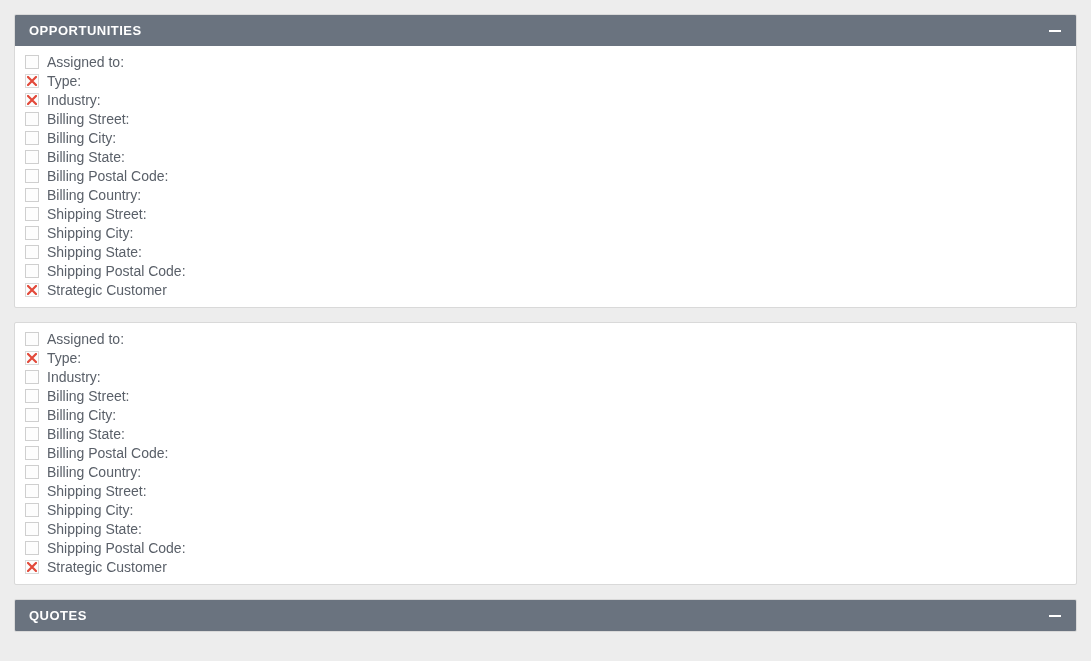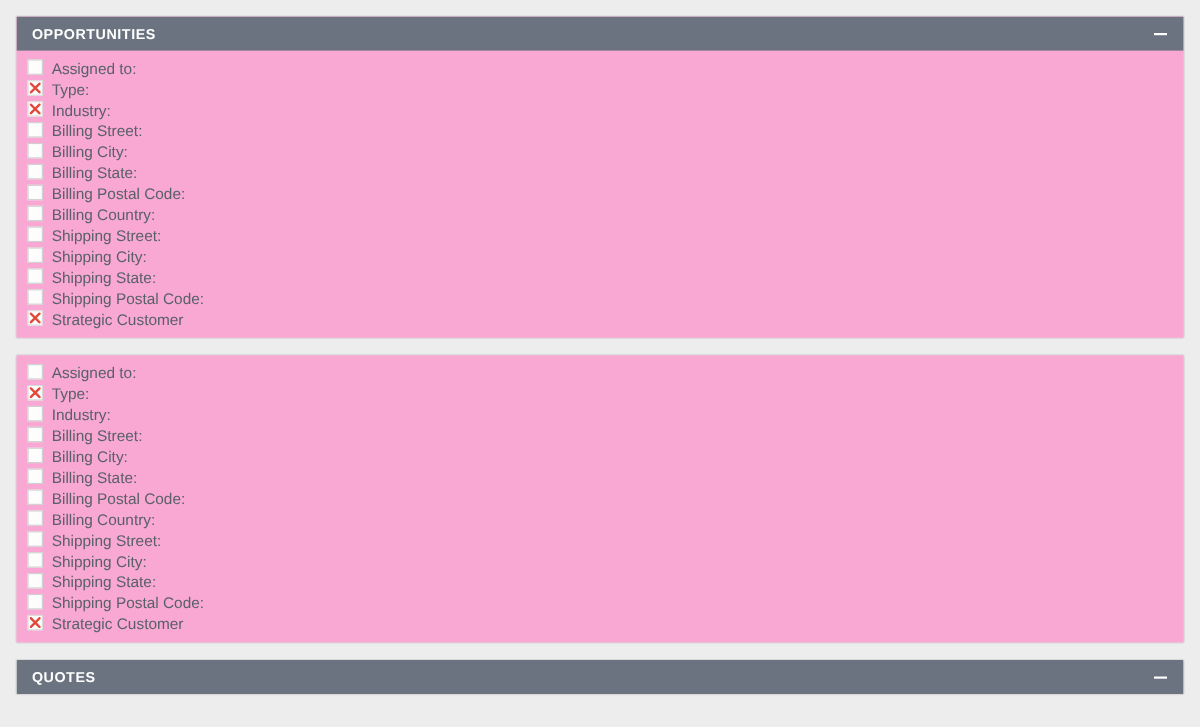--- a/index.html
+++ b/index.html
@@ -7,21 +7,21 @@
     font-family: -apple-system, BlinkMacSystemFont, "Segoe UI", Arial, sans-serif;
     background: #ededed;
     color: #555a64;
     font-size: 14px;
     padding: 0;
   }
   .container {
     padding: 14px 14px 0 14px;
   }
   .panel {
-    background: #f9a8d4;
+    background: #ffffff;
     border: 1px solid #d9d9d9;
     margin-bottom: 14px;
     border-radius: 2px;
     overflow: hidden;
   }
   .panel-header {
     background: #6a737f;
     color: #fff;
     font-weight: 600;
     font-size: 13px;
@@ -41,20 +41,21 @@
     align-items: center;
     justify-content: center;
     cursor: pointer;
   }
   .collapse-icon svg { display: block; }
   .panel-body {
     padding: 6px 0 8px 0;
   }
   .field-row {
     display: flex;
+    align-items: center;
     padding: 1.5px 10px;
     line-height: 16px;
   }
   .chk {
     width: 14px;
     height: 14px;
     border: 1px solid #cfcfcf;
     background: #fdfdfd;
     margin-right: 8px;
     display: inline-flex;

